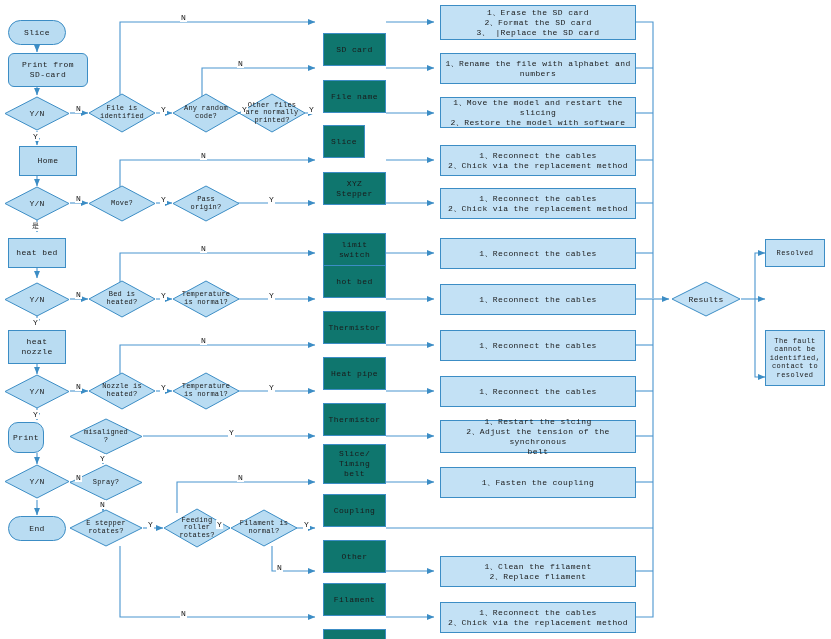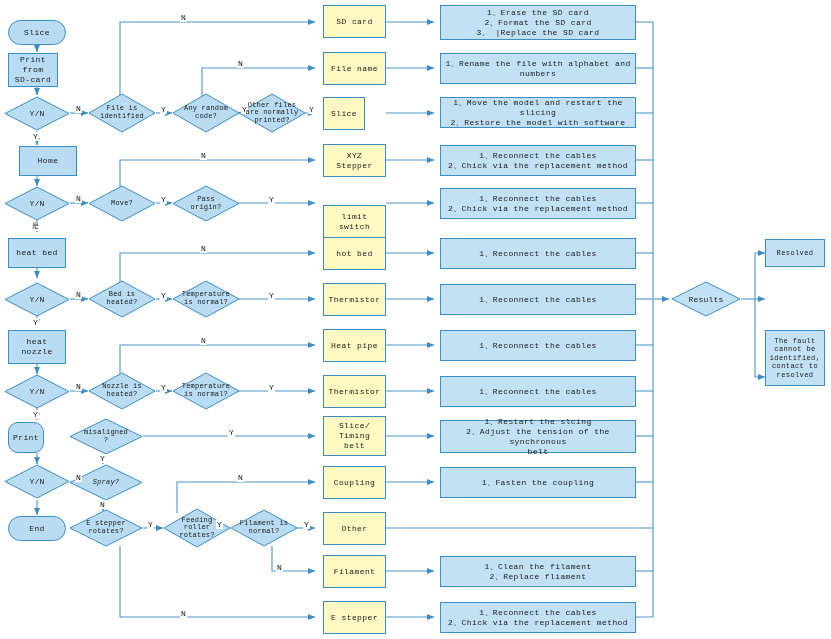--- a/index.html
+++ b/index.html
@@ -5,21 +5,21 @@
   html,body{margin:0;padding:0;background:#ffffff;}
   body{font-family:"Liberation Mono","DejaVu Sans Mono",monospace;}
   #stage{position:relative;width:831px;height:639px;background:#ffffff;overflow:hidden;}
   #wires{position:absolute;left:0;top:0;width:831px;height:639px;}
   .node{position:absolute;box-sizing:border-box;display:flex;align-items:center;justify-content:center;
         text-align:center;color:#1a1a1a;background:#b9dcf2;border:1px solid #3c8dc5;
         font-size:8px;line-height:10px;letter-spacing:.4px;white-space:pre-line;padding:1px 2px;}
   .node.proc{background:#b9dcf2;}
   .node.term{border-radius:14px;}
   .node.action{background:#c3e1f5;border-color:#3c8dc5;font-size:8px;}
-  .node.cause{background:#fef9c3;}
+  .node.cause{background:#0f766e;margin-top:28px;}
   .node.result{background:#c3e1f5;font-size:7px;line-height:8.5px;}
   .dia{position:absolute;display:flex;align-items:center;justify-content:center;text-align:center;}
   .dia>svg{position:absolute;left:0;top:0;}
   .dia>span{position:relative;z-index:2;font-size:7px;line-height:7.6px;color:#1a1a1a;
             white-space:pre-line;letter-spacing:.2px;}
   .dia.big>span{font-size:8px;line-height:9px;}
   .elabel{position:absolute;font-size:8px;color:#111;background:#fff;padding:0 1px;line-height:9px;}
   .elabel.cn{font-family:"DejaVu Sans",sans-serif;font-size:7px;}
 </style>
 </head>
@@ -115,21 +115,21 @@
 
       <path d="M741,299 L755,299"></path>
       <path d="M755,299 L755,253 L765,253" marker-end="url(#ah)"></path>
       <path d="M755,299 L765,299" marker-end="url(#ah)"></path>
       <path d="M755,299 L755,377 L765,377" marker-end="url(#ah)"></path>
     </g>
   </svg>
 
   <div class="node term" style="left:8px;top:20px;width:58px;height:25px;">Slice</div>
 
-  <div class="node proc" style="left:8px;top:53px;width:50px;height:34px;">Print from
+  <div class="node proc" style="left:8px;top:53px;width:80px;height:34px;border-radius:6px;">Print from
 SD-card</div>
 
   <div class="dia big" style="left:4px;top:96px;width:66px;height:35px;">
     <svg width="66" height="35" viewBox="0 0 66 35">
         <polygon points="33,1 65,17.5 33,34 1,17.5" fill="#b9dcf2" stroke="#3c8dc5" stroke-width="1"></polygon>
       </svg>
     <span>Y/N</span>
   </div>
 
   <div class="node proc" style="left:19px;top:146px;width:58px;height:30px;">Home</div>
@@ -244,21 +244,21 @@
   </div>
 
   <div class="dia" style="left:69px;top:418px;width:74px;height:37px;">
     <svg width="74" height="37" viewBox="0 0 74 37">
         <polygon points="37,1 73,18.5 37,36 1,18.5" fill="#b9dcf2" stroke="#3c8dc5" stroke-width="1"></polygon>
       </svg>
     <span>misaligned
 ?</span>
   </div>
 
-  <div class="dia" style="left:69px;top:464px;width:74px;height:37px;font-style:italic;">
+  <div class="dia" style="left:69px;top:464px;width:74px;height:37px;">
     <svg width="74" height="37" viewBox="0 0 74 37">
         <polygon points="37,1 73,18.5 37,36 1,18.5" fill="#b9dcf2" stroke="#3c8dc5" stroke-width="1"></polygon>
       </svg>
     <span>Spray?</span>
   </div>
 
   <div class="dia" style="left:69px;top:509px;width:74px;height:38px;">
     <svg width="74" height="38" viewBox="0 0 74 38">
         <polygon points="37,1 73,19 37,37 1,19" fill="#b9dcf2" stroke="#3c8dc5" stroke-width="1"></polygon>
       </svg>

